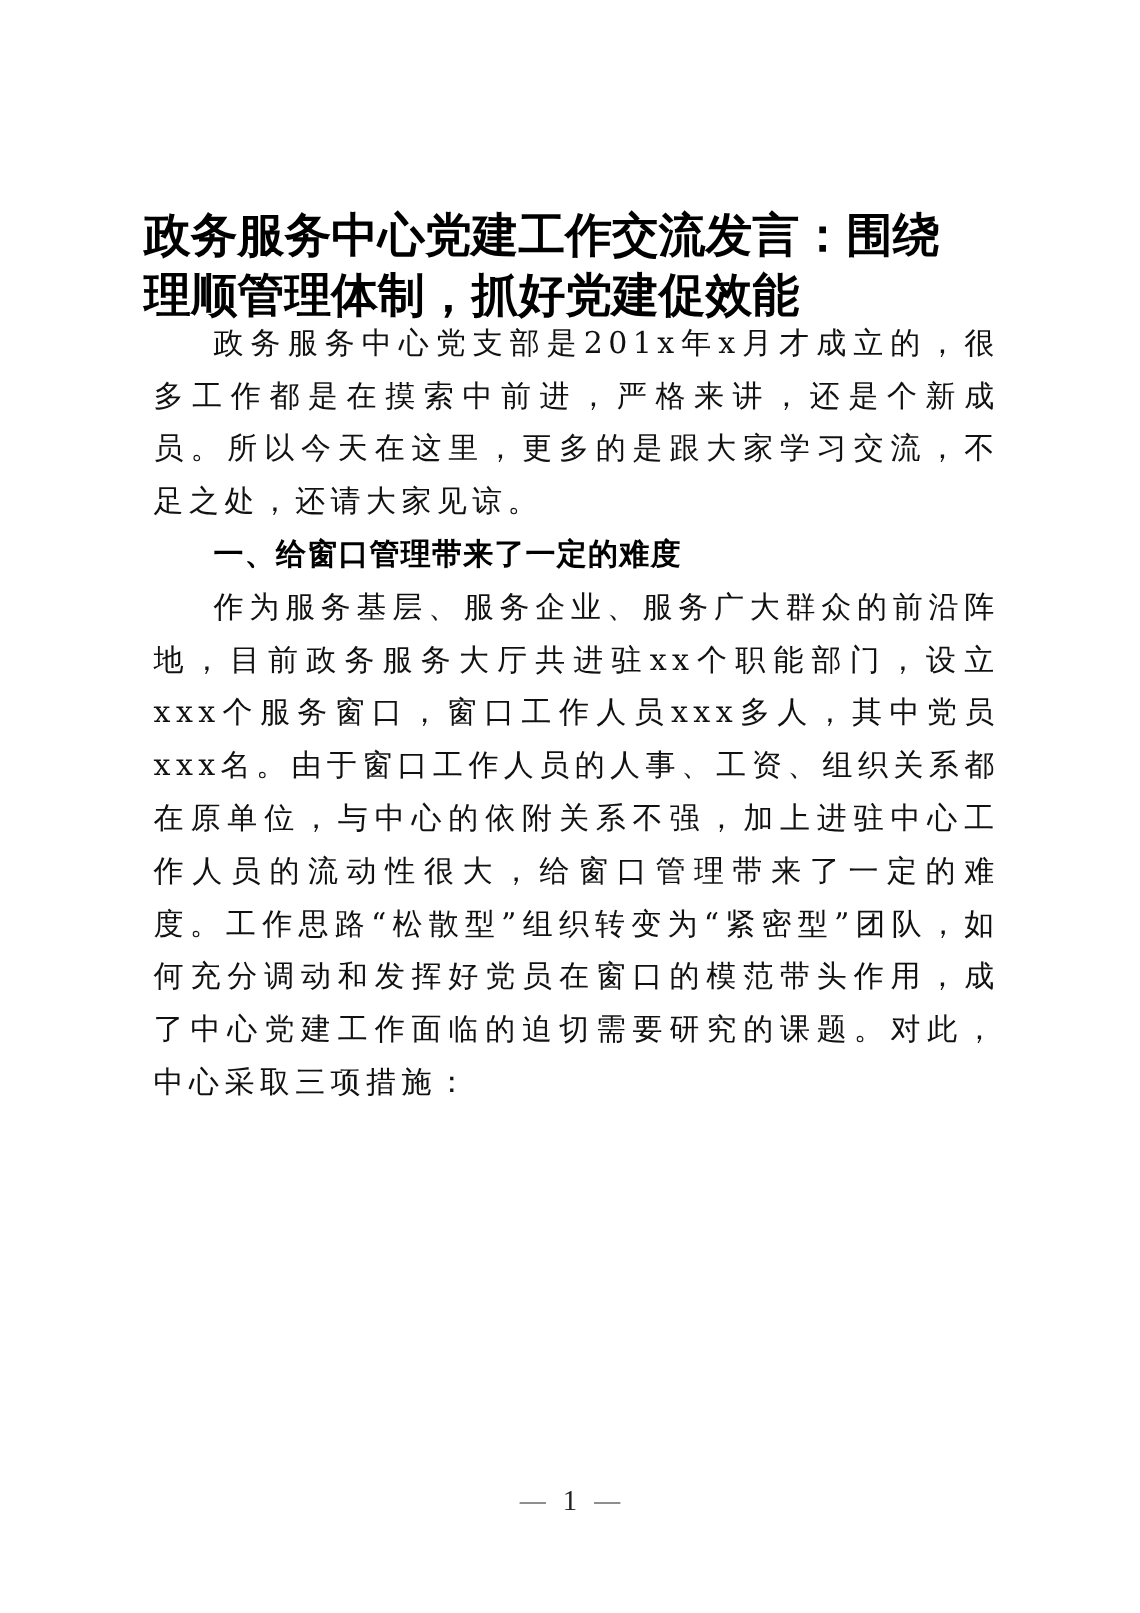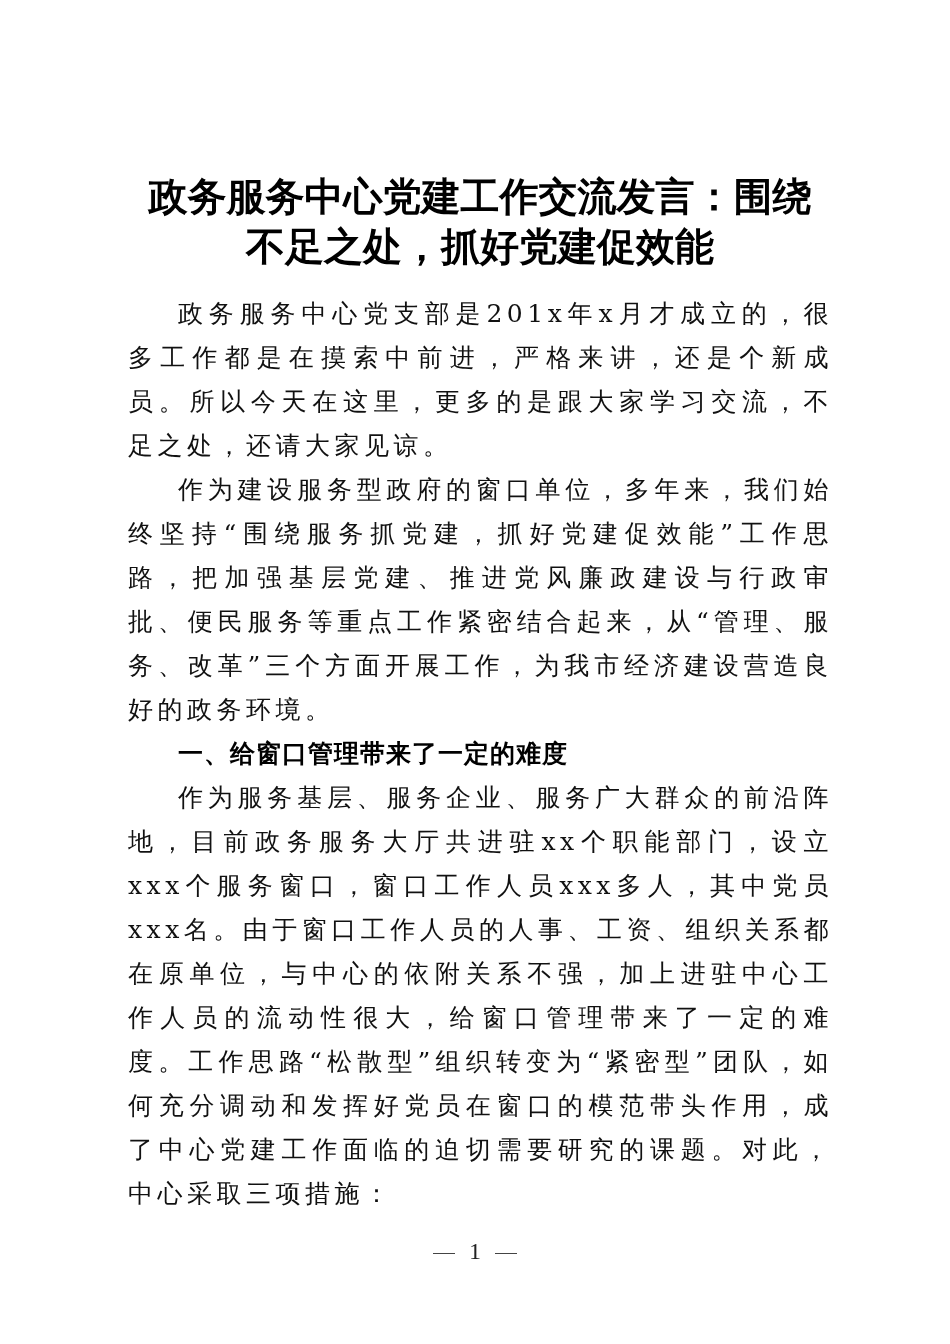--- a/index.html
+++ b/index.html
@@ -4,24 +4,24 @@
 <style>
   html, body { margin: 0; padding: 0; background: #ffffff; }
   body { width: 950px; height: 1344px; position: relative; overflow: hidden; }
   .page {
     position: absolute; left: 0; top: 0; width: 950px; height: 1344px; background: #fff;
   }
   .title {
     position: absolute; left: 120px; top: 172px; width: 720px;
     font-family: "DejaVu Sans", "Liberation Sans", sans-serif;
     font-weight: bold; font-size: 39px; line-height: 50px;
-    color: #000; text-align: center; letter-spacing: 0px;
+    color: #000; letter-spacing: 0px;
   }
   .body {
-    position: absolute; left: 128px; top: 292px; width: 705px;
+    position: absolute; left: 128px; top: 264px; width: 705px;
     font-family: "DejaVu Serif", "Liberation Serif", serif;
     font-size: 25px; line-height: 44px; color: #111;
     text-align: justify; letter-spacing: 4.5px;
   }
   .body p { margin: 0; text-indent: 2em; }
   .body h2 {
     margin: 0; text-indent: 2em;
     font-family: "DejaVu Sans", "Liberation Sans", sans-serif;
     font-size: 25px; font-weight: bold; line-height: 44px; letter-spacing: 1px;
     color: #000;
@@ -32,26 +32,25 @@
     font-size: 24px; color: #222;
   }
   .footer .dash { display: inline-block; width: 22px; height: 1px; background: #444; vertical-align: middle; margin: 0 14px; }
 </style>
 </head>
 <body>
 
 <div class="page">
   <div class="title">
     <div>政务服务中心党建工作交流发言：围绕</div>
-    <div>不足之处，抓好党建促效能</div>
+    <div>理顺管理体制，抓好党建促效能</div>
   </div>
 
   <div class="body">
     <p>政务服务中心党支部是201x年x月才成立的，很多工作都是在摸索中前进，严格来讲，还是个新成员。所以今天在这里，更多的是跟大家学习交流，不足之处，还请大家见谅。</p>
-    <p>作为建设服务型政府的窗口单位，多年来，我们始终坚持“围绕服务抓党建，抓好党建促效能”工作思路，把加强基层党建、推进党风廉政建设与行政审批、便民服务等重点工作紧密结合起来，从“管理、服务、改革”三个方面开展工作，为我市经济建设营造良好的政务环境。</p>
     <h2>一、给窗口管理带来了一定的难度</h2>
     <p>作为服务基层、服务企业、服务广大群众的前沿阵地，目前政务服务大厅共进驻xx个职能部门，设立xxx个服务窗口，窗口工作人员xxx多人，其中党员xxx名。由于窗口工作人员的人事、工资、组织关系都在原单位，与中心的依附关系不强，加上进驻中心工作人员的流动性很大，给窗口管理带来了一定的难度。工作思路“松散型”组织转变为“紧密型”团队，如何充分调动和发挥好党员在窗口的模范带头作用，成了中心党建工作面临的迫切需要研究的课题。对此，中心采取三项措施：</p>
   </div>
 
   <div class="footer">
     <span class="dash"></span><span>1</span><span class="dash"></span>
   </div>
 </div>
 
 </body></html>

